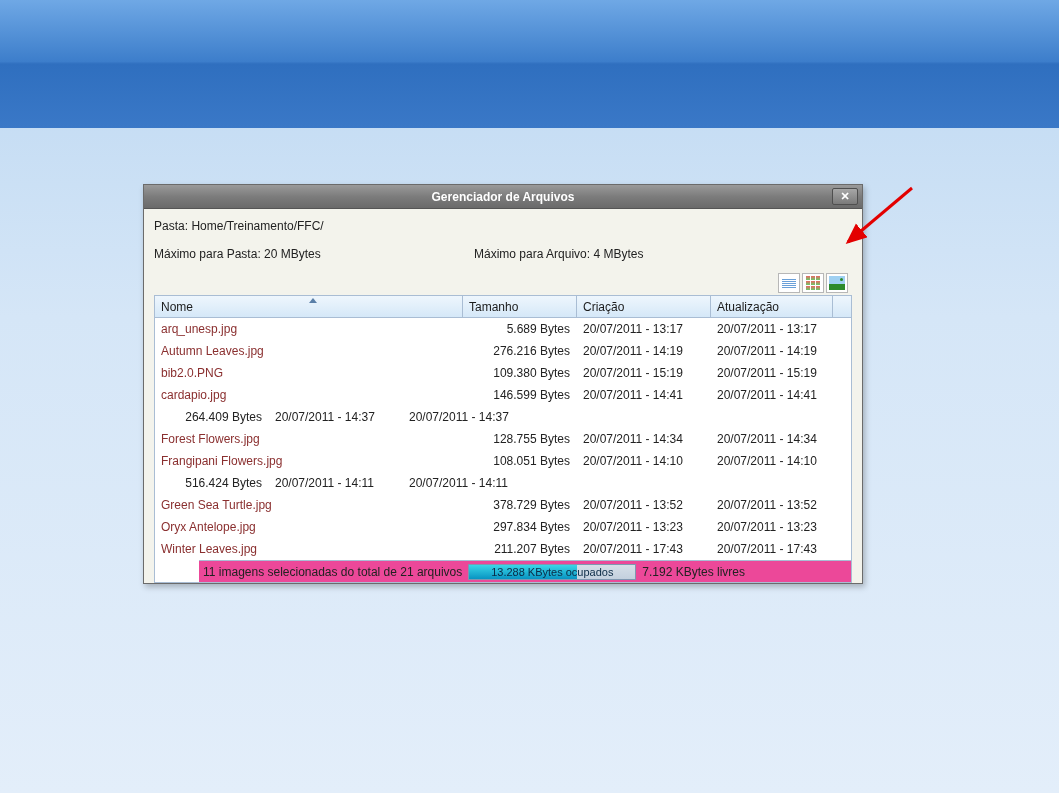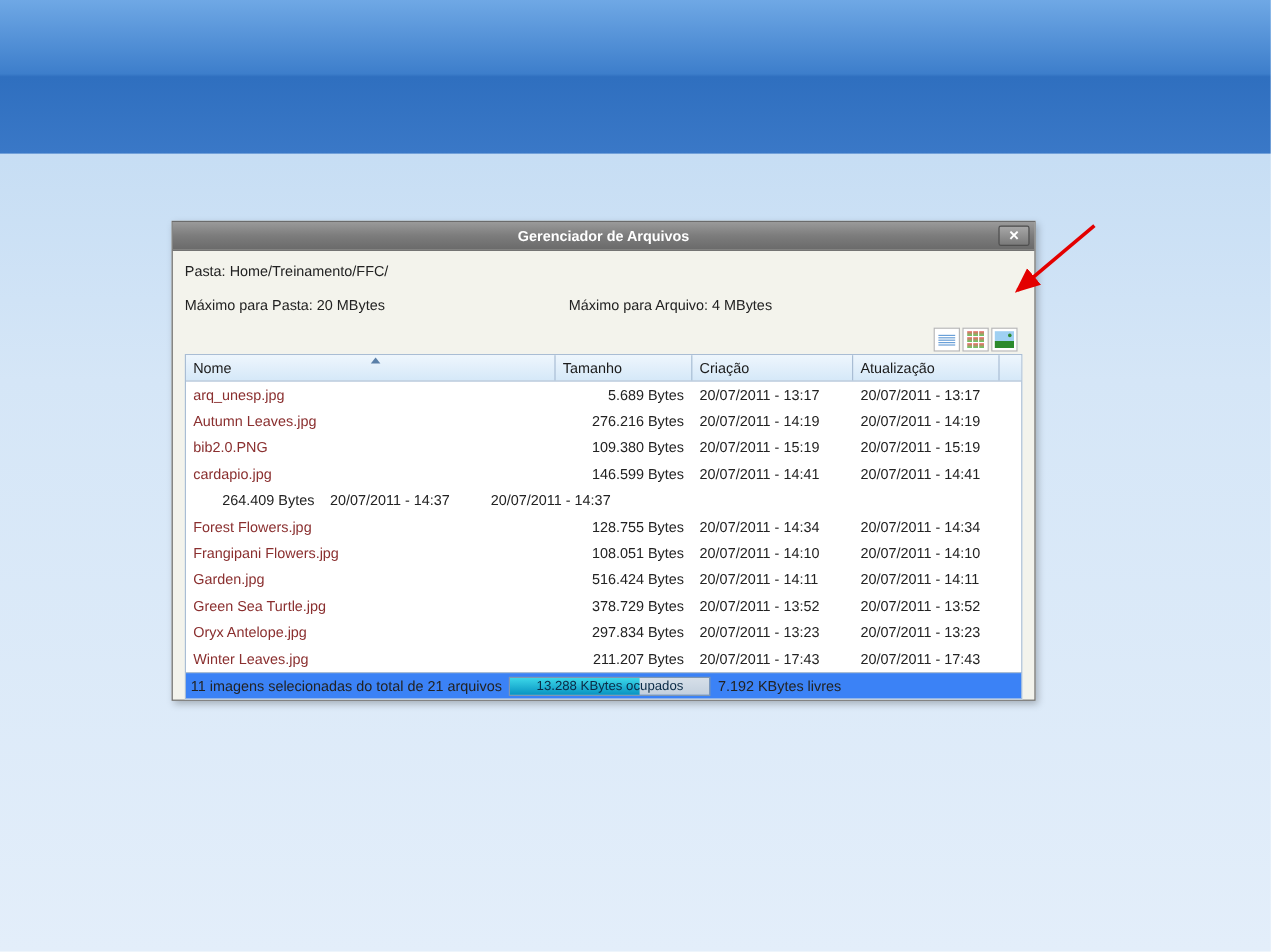--- a/index.html
+++ b/index.html
@@ -164,27 +164,28 @@
     border-right: 1px solid transparent;
     white-space: nowrap;
     overflow: hidden;
     color: #222;
   }
   .td.col-nome { color: #8a2f2f; }
   .td.col-tam { text-align: right; }
 
   .footer {
     border-top: 1px solid #a9bdd4;
-    background: #3b82f6;
+    background: #ec4899;
     height: 22px;
     display: flex;
     align-items: center;
     font-size: 12px;
     padding: 0 4px;
     gap: 6px;
+    margin-left: 44px;
   }
   .progress {
     width: 168px;
     height: 16px;
     background: linear-gradient(to bottom, #d6dfe8, #c3d0de);
     border: 1px solid #7f97b0;
     position: relative;
     display: flex;
     align-items: center;
     justify-content: center;
@@ -321,21 +322,20 @@
             <div class="td col-end"></div>
           </div>
           <div class="tr">
             <div class="td col-nome">Frangipani Flowers.jpg</div>
             <div class="td col-tam">108.051 Bytes</div>
             <div class="td col-cri">20/07/2011 - 14:10</div>
             <div class="td col-atu">20/07/2011 - 14:10</div>
             <div class="td col-end"></div>
           </div>
           <div class="tr">
-            <div class="td col-nome">Garden.jpg</div>
             <div class="td col-tam">516.424 Bytes</div>
             <div class="td col-cri">20/07/2011 - 14:11</div>
             <div class="td col-atu">20/07/2011 - 14:11</div>
             <div class="td col-end"></div>
           </div>
           <div class="tr">
             <div class="td col-nome">Green Sea Turtle.jpg</div>
             <div class="td col-tam">378.729 Bytes</div>
             <div class="td col-cri">20/07/2011 - 13:52</div>
             <div class="td col-atu">20/07/2011 - 13:52</div>

